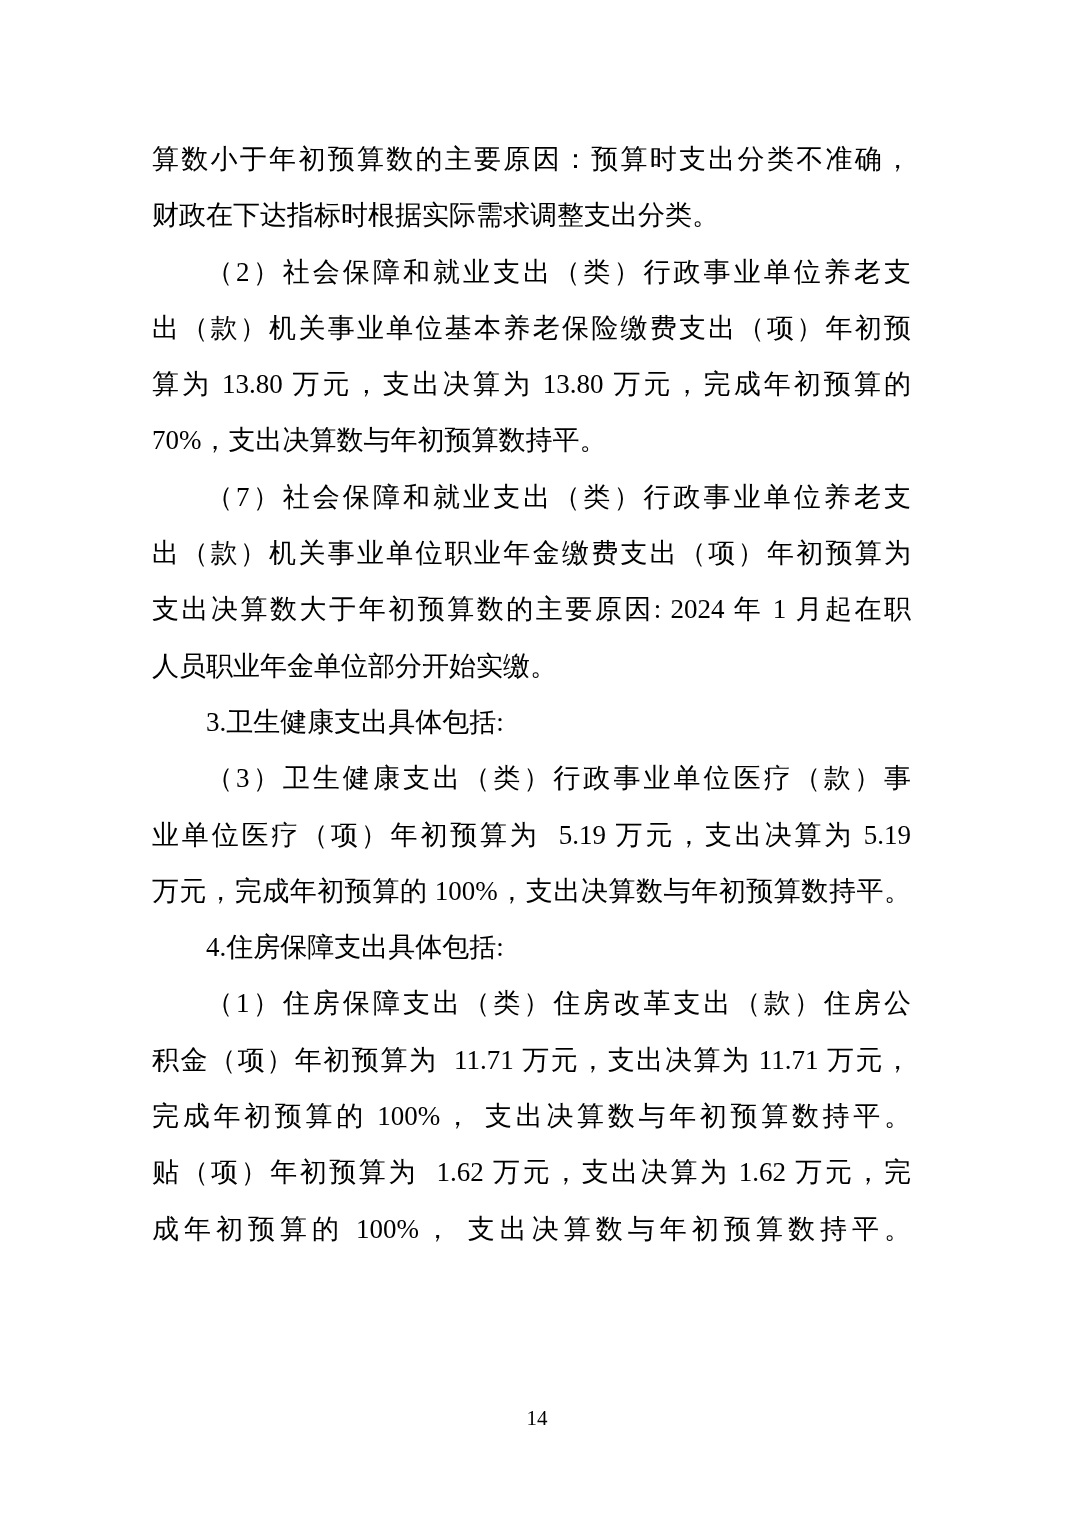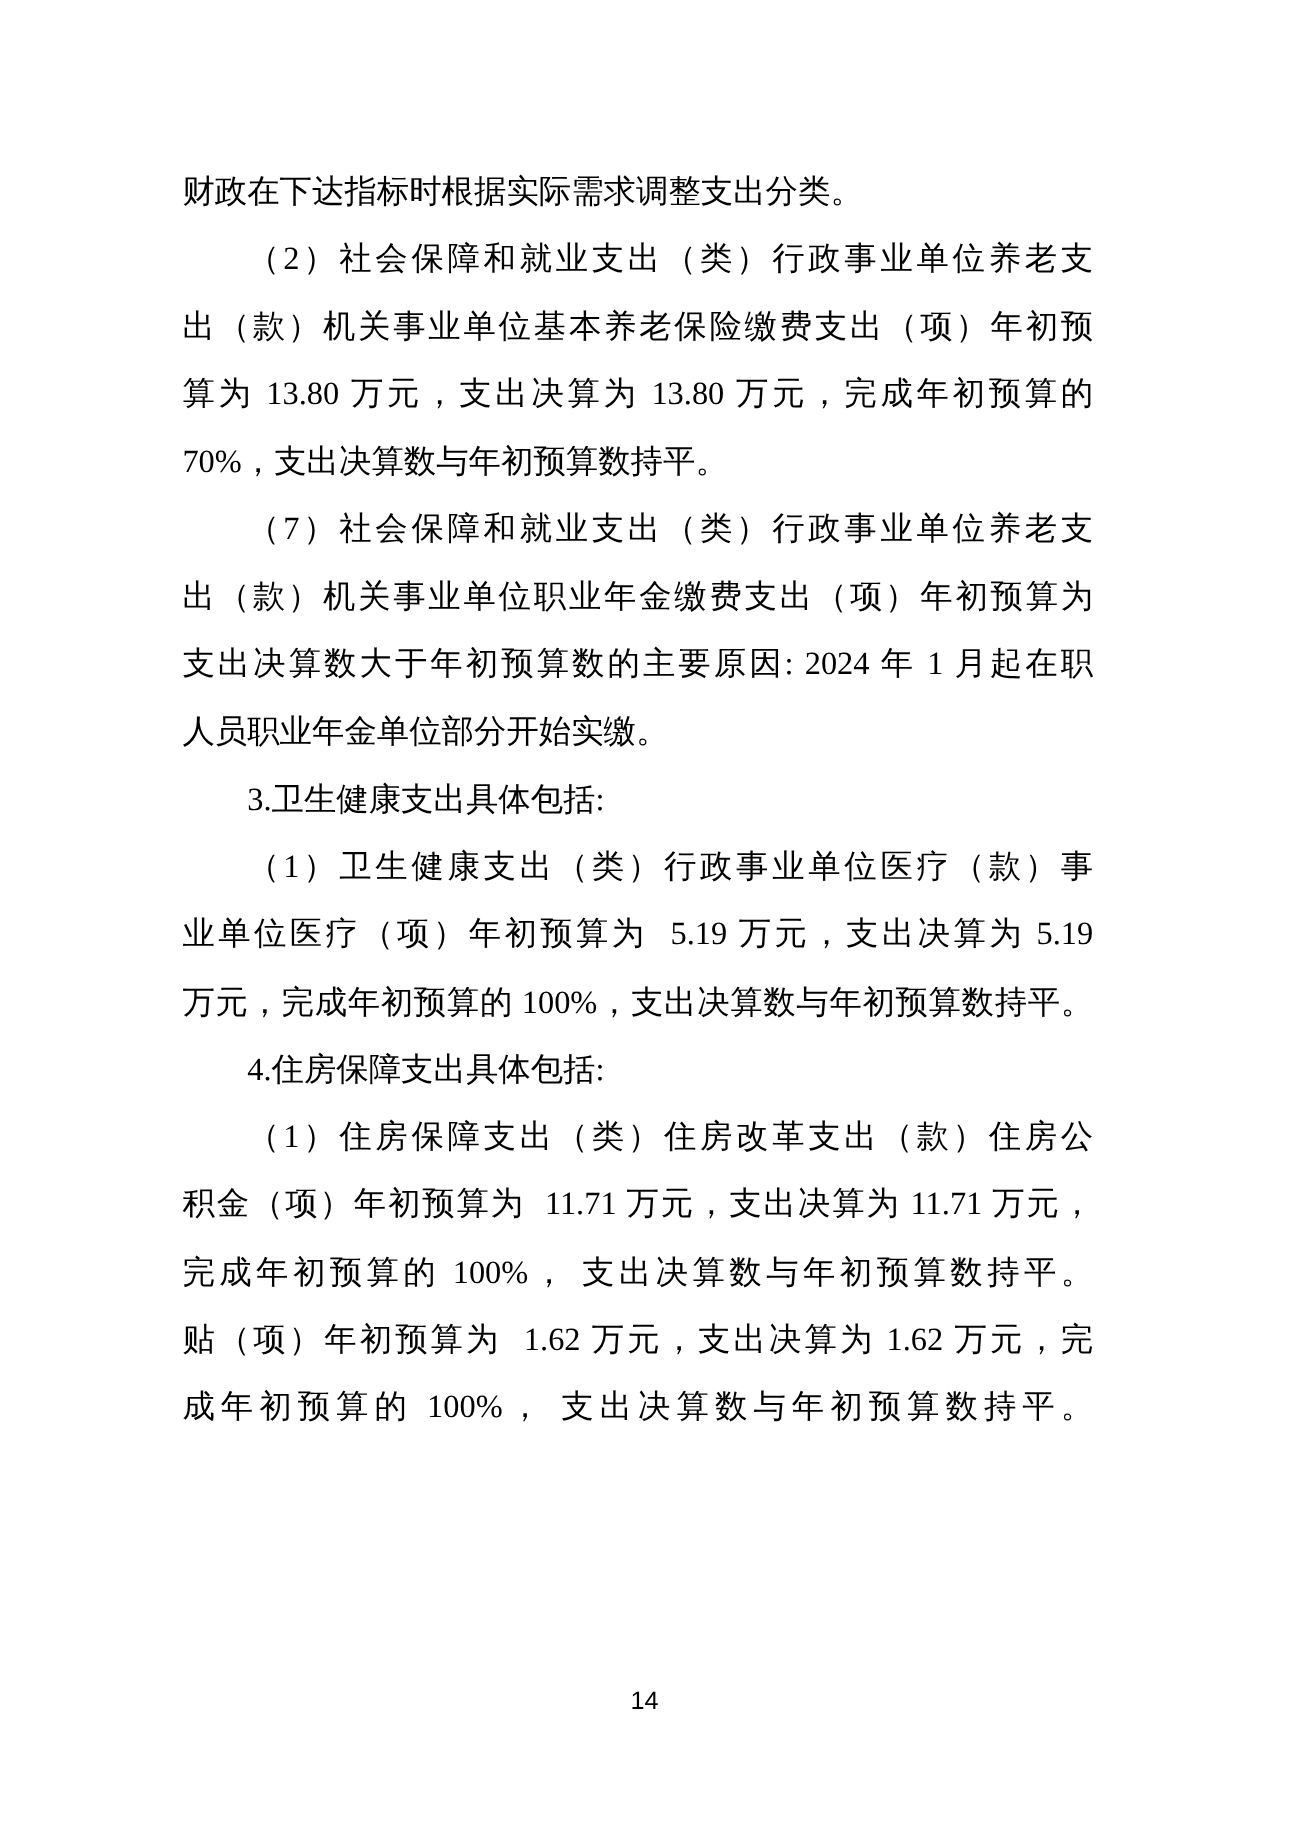--- a/index.html
+++ b/index.html
@@ -47,39 +47,40 @@
     position: absolute;
     left: 0;
     top: 1404px;
     width: 1074px;
     text-align: center;
   }
   .pagenum {
     font-size: 21px;
     line-height: 28px;
     color: #000000;
-    font-family: Liberation Sans, sans-serif;
+    font-family: Liberation Serif, serif;
   }
 </style>
 </head>
 <body>
 
 <div class="page">
   <div class="content">
+    <div class="line jst">算数小于年初预算数的主要原因：预算时支出分类不准确，</div>
     <div class="line end">财政在下达指标时根据实际需求调整支出分类。</div>
     <div class="line ind jst">（2）社会保障和就业支出（类）行政事业单位养老支</div>
     <div class="line jst">出（款）机关事业单位基本养老保险缴费支出（项）年初预</div>
     <div class="line jst">算为 13.80 万元，支出决算为 13.80 万元，完成年初预算的</div>
     <div class="line end">70%，支出决算数与年初预算数持平。</div>
     <div class="line ind jst">（7）社会保障和就业支出（类）行政事业单位养老支</div>
     <div class="line jst">出（款）机关事业单位职业年金缴费支出（项）年初预算为</div>
     <div class="line jst">支出决算数大于年初预算数的主要原因: 2024 年 1 月起在职</div>
     <div class="line end">人员职业年金单位部分开始实缴。</div>
     <div class="line ind end">3.卫生健康支出具体包括:</div>
-    <div class="line ind jst">（1）卫生健康支出（类）行政事业单位医疗（款）事</div>
+    <div class="line ind jst">（3）卫生健康支出（类）行政事业单位医疗（款）事</div>
     <div class="line jst">业单位医疗（项）年初预算为&nbsp; 5.19 万元，支出决算为 5.19</div>
     <div class="line jst">万元，完成年初预算的 100%，支出决算数与年初预算数持平。</div>
     <div class="line ind end">4.住房保障支出具体包括:</div>
     <div class="line ind jst">（1）住房保障支出（类）住房改革支出（款）住房公</div>
     <div class="line jst">积金（项）年初预算为&nbsp; 11.71 万元，支出决算为 11.71 万元，</div>
     <div class="line jst">完成年初预算的 100%，&nbsp;支出决算数与年初预算数持平。</div>
     <div class="line jst">贴（项）年初预算为&nbsp; 1.62 万元，支出决算为 1.62 万元，完</div>
     <div class="line jst">成年初预算的 100%，&nbsp;支出决算数与年初预算数持平。</div>
   </div>
   <div class="footer">

